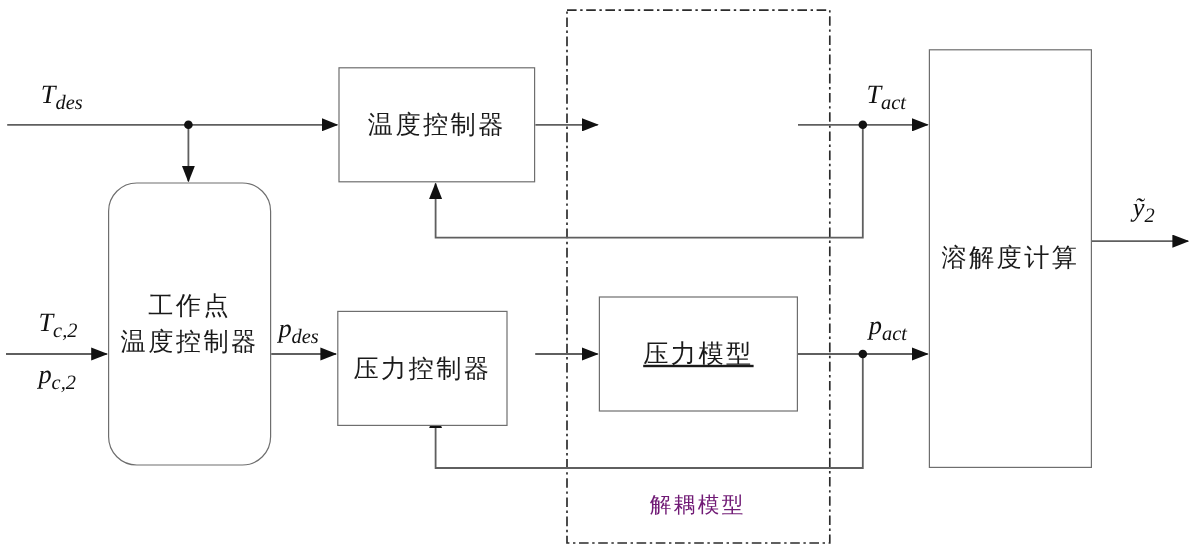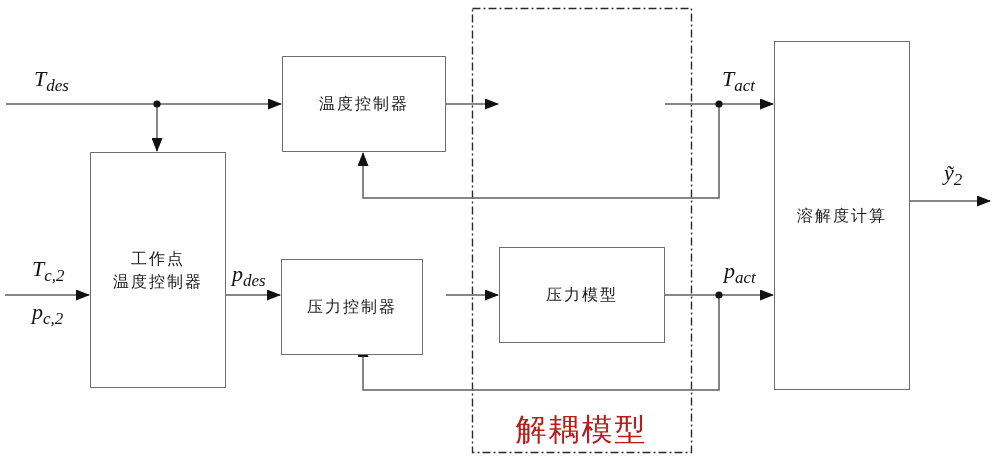--- a/index.html
+++ b/index.html
@@ -13,21 +13,21 @@
   .wires{position:absolute;left:0;top:0;width:1000px;height:464px;}
   .box{
     position:absolute;
     border:1.6px solid #6e6e6e;
     background:#ffffff;
     display:flex;
     flex-direction:column;
     align-items:center;
     justify-content:center;
     color:#1a1a1a;
-    font-size:16px;
+    font-size:21px;
     letter-spacing:2px;
     line-height:1.45;
     box-sizing:border-box;
     text-align:center;
   }
   .mlabel{
     position:absolute;
     color:#111111;
     font-size:22px;
     font-style:italic;
@@ -36,23 +36,23 @@
   .mlabel sub{
     font-size:17px;
     font-style:italic;
     letter-spacing:0;
     vertical-align:-5px;
   }
   .declabel{
     position:absolute;
     left:472px;top:409px;width:219px;
     text-align:center;
-    font-size:31px;
+    font-size:18px;
     letter-spacing:2px;
-    color:#b91c1c;
+    color:#701a75;
   }
 </style>
 </head>
 <body>
 
 <div class="stage">
 
   <svg class="wires" viewBox="0 0 1000 464">
     <defs>
       <marker id="arr" markerUnits="userSpaceOnUse" markerWidth="14" markerHeight="11" viewBox="0 0 14 11" refX="13" refY="5.5" orient="auto">
@@ -87,35 +87,35 @@
       <path d="M910 201 H990" marker-end="url(#arr)"></path>
     </g>
 
     <g fill="#111111">
       <circle cx="157" cy="104" r="3.6"></circle>
       <circle cx="719" cy="104" r="3.6"></circle>
       <circle cx="719" cy="295" r="3.6"></circle>
     </g>
   </svg>
 
-  <div class="box" style="left:90px;top:152px;width:136px;height:236px;">
+  <div class="box" style="left:90px;top:152px;width:136px;height:236px;border-radius:24px;">
     <div>工作点</div>
     <div>温度控制器</div>
   </div>
 
   <div class="box" style="left:282px;top:56px;width:164px;height:96px;">
     <span>温度控制器</span>
   </div>
 
 
   <div class="box" style="left:281px;top:259px;width:142px;height:96px;">
     <span>压力控制器</span>
   </div>
 
-  <div class="box" style="left:499px;top:247px;width:166px;height:96px;">
+  <div class="box" style="left:499px;top:247px;width:166px;height:96px;text-decoration:underline;">
     <span>压力模型</span>
   </div>
 
   <div class="box" style="left:774px;top:41px;width:136px;height:349px;">
     <span>溶解度计算</span>
   </div>
 
   <div class="declabel">
     <span>解耦模型</span>
   </div>

